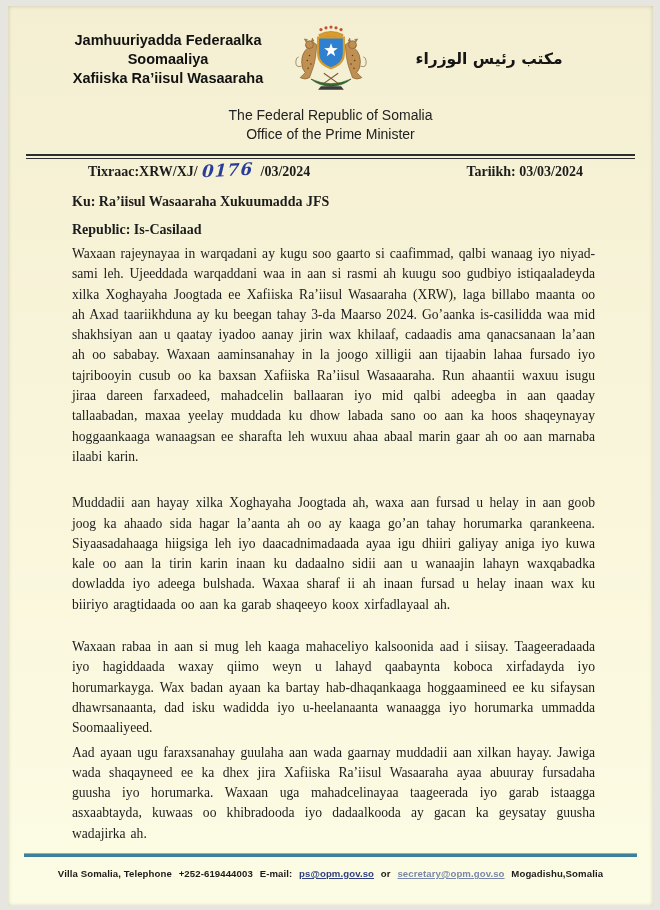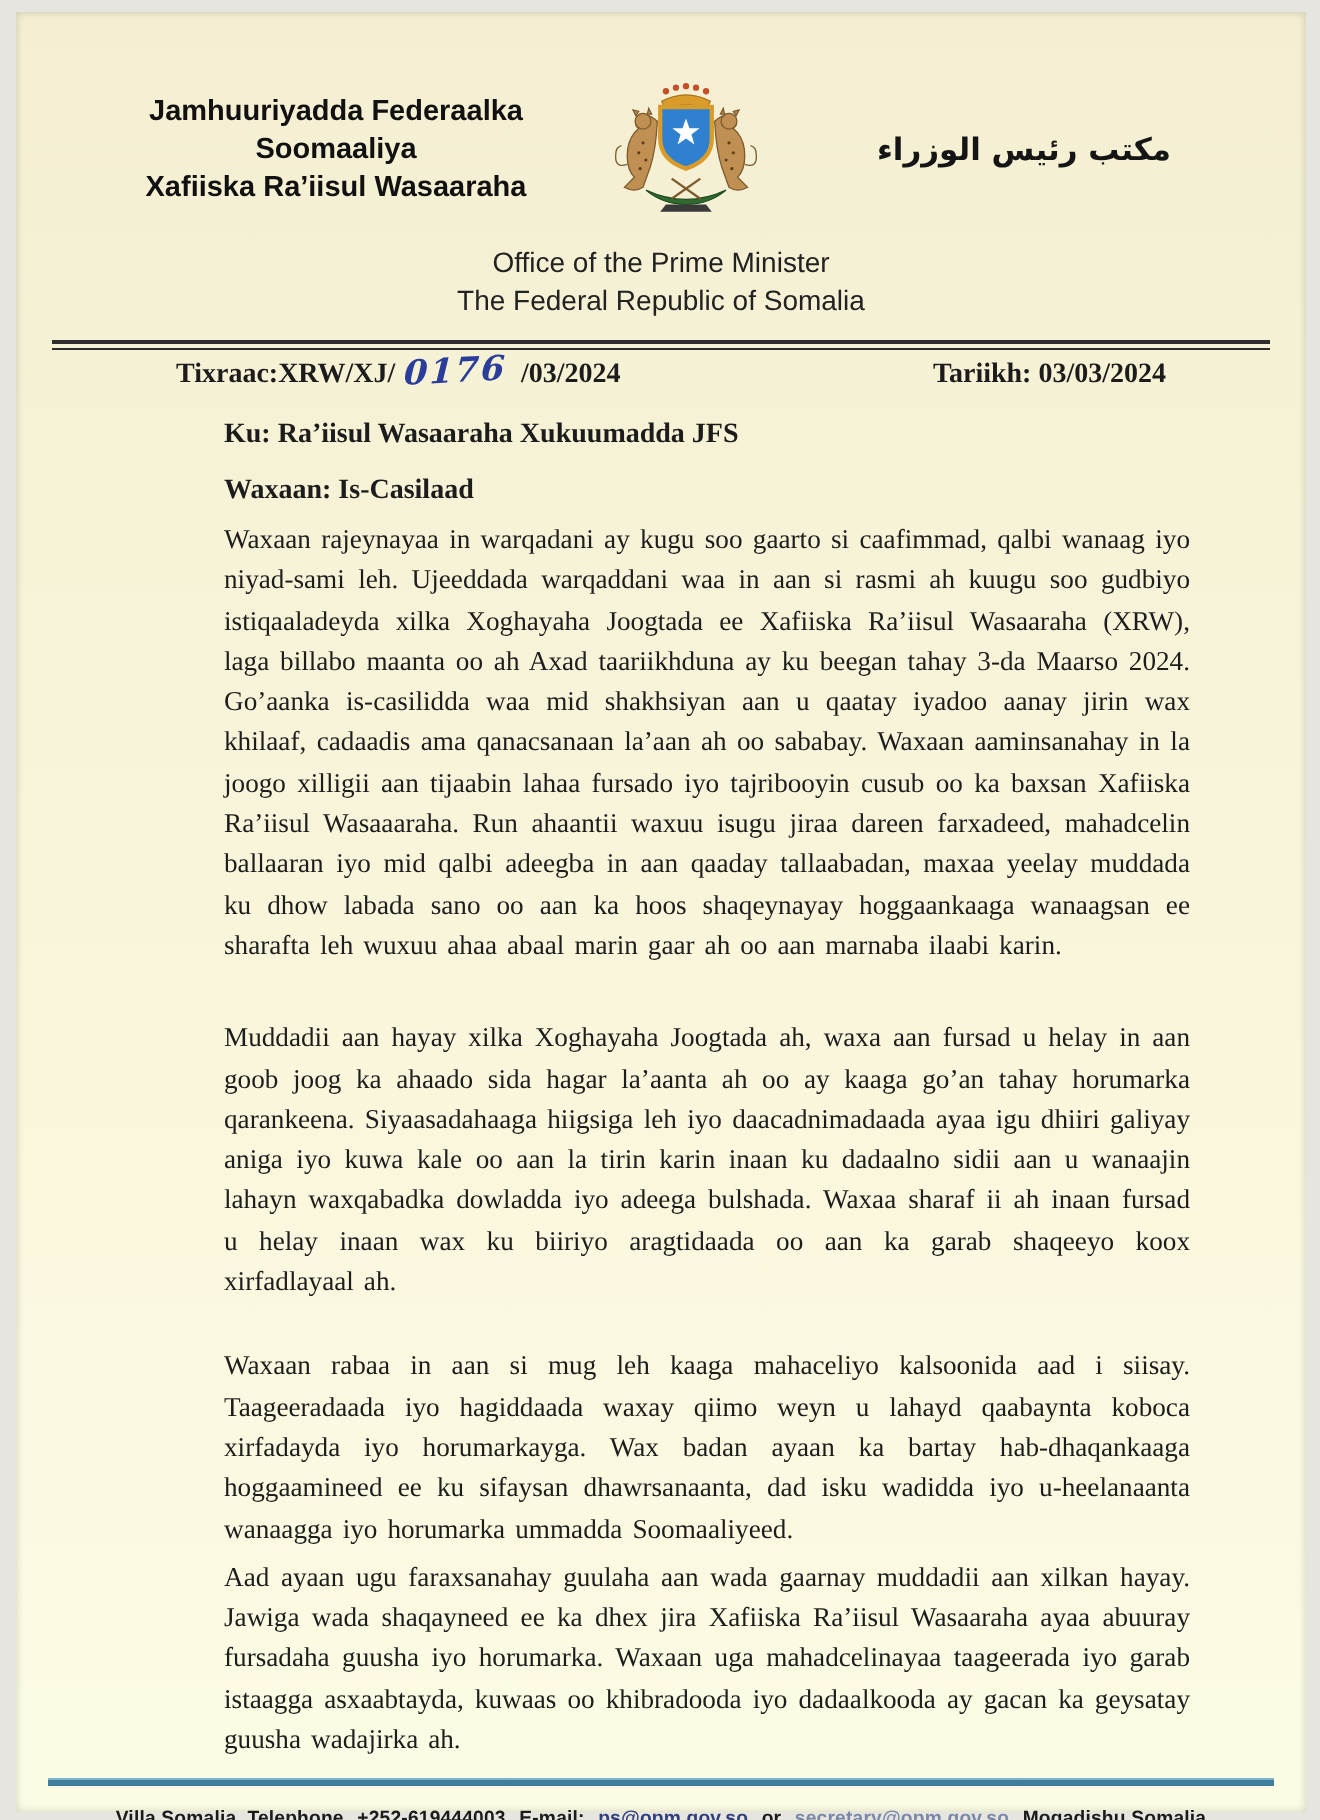--- a/index.html
+++ b/index.html
@@ -12,23 +12,22 @@
   }
   .paper{
     position:absolute;
     left:8px;top:6px;right:7px;bottom:4px;
     background:linear-gradient(180deg,#f4efd2 0%,#f8f4d9 40%,#fbf9e0 80%,#fcfce4 100%);
     box-shadow:0 0 4px rgba(0,0,0,.18) inset;
     color:#1c1c1c;
   }
   
   .header-row{
-    display:flex;align-items:center;justify-content:space-between;
+    display:flex;align-items:center;justify-content:flex-start;
     padding:16px 26px 0 40px;
-    margin-top:16px;
   }
   .somali-block{
     text-align:center;
     font-family:"Liberation Sans",sans-serif;
     font-weight:bold;font-size:14.5px;line-height:19px;color:#111;
     width:240px;
   }
   .arabic-block{
     text-align:center;direction:rtl;
     font-family:"DejaVu Sans",sans-serif;
@@ -56,21 +55,21 @@
   .handwritten{
     color:#2b3d9b;
     font-family:"DejaVu Serif",serif;
     font-style:italic;font-size:17px;font-weight:bold;
     display:inline-block;transform:rotate(-3deg) skewX(-6deg);
     letter-spacing:1px;line-height:10px;
     padding:0 4px;
   }
   
   .letter{
-    padding:0 58px 0 104px;
+    padding:0 58px 0 64px;
   }
   .to-line{font-weight:bold;font-size:14px;margin-top:14px;}
   .subject-line{font-weight:bold;font-size:14px;margin-top:12px;}
   .salutation{font-weight:bold;font-size:14px;margin-top:11px;}
   .letter p{
     margin:0;
     text-align:justify;
     font-size:13.6px;line-height:20.3px;
     word-spacing:1.6px;
     color:#1d1d1d;
@@ -150,40 +149,40 @@
         <path d="M50,70 l20,14 M70,70 l-20,14" stroke="#7d5a2e" stroke-width="1.6"></path>
       </svg>
     </div>
 
     <div class="arabic-block">
       <div>مكتب رئيس الوزراء</div>
     </div>
   </div>
 
   <div class="english-title">
+    <div>The Federal Republic of Somalia</div>
     <div>Office of the Prime Minister</div>
-    <div>The Federal Republic of Somalia</div>
   </div>
 
   <div class="double-rule"></div>
 
   <div class="ref-row">
     <div>
       <span>Tixraac:XRW/XJ/</span><span class="handwritten">0176</span>
       <span>/03/2024</span>
     </div>
     <div>
       <span>Tariikh:</span>
       <span>03/03/2024</span>
     </div>
   </div>
 
   <div class="letter">
     <div class="to-line">Ku: Ra’iisul Wasaaraha Xukuumadda JFS</div>
-    <div class="subject-line">Waxaan: Is-Casilaad</div>
+    <div class="subject-line">Republic: Is-Casilaad</div>
 
     <p class="p1">Waxaan rajeynayaa in warqadani ay kugu soo gaarto si caafimmad, qalbi wanaag iyo niyad-sami leh. Ujeeddada warqaddani waa in aan si rasmi ah kuugu soo gudbiyo istiqaaladeyda xilka Xoghayaha Joogtada ee Xafiiska Ra’iisul Wasaaraha (XRW), laga billabo maanta oo ah Axad taariikhduna ay ku beegan tahay 3-da Maarso 2024. Go’aanka is-casilidda waa mid shakhsiyan aan u qaatay iyadoo aanay jirin wax khilaaf, cadaadis ama qanacsanaan la’aan ah oo sababay. Waxaan aaminsanahay in la joogo xilligii aan tijaabin lahaa fursado iyo tajribooyin cusub oo ka baxsan Xafiiska Ra’iisul Wasaaaraha. Run ahaantii waxuu isugu jiraa dareen farxadeed, mahadcelin ballaaran iyo mid qalbi adeegba in aan qaaday tallaabadan, maxaa yeelay muddada ku dhow labada sano oo aan ka hoos shaqeynayay hoggaankaaga wanaagsan ee sharafta leh wuxuu ahaa abaal marin gaar ah oo aan marnaba ilaabi karin.</p>
     <p class="p2">Muddadii aan hayay xilka Xoghayaha Joogtada ah, waxa aan fursad u helay in aan goob joog ka ahaado sida hagar la’aanta ah oo ay kaaga go’an tahay horumarka qarankeena. Siyaasadahaaga hiigsiga leh iyo daacadnimadaada ayaa igu dhiiri galiyay aniga iyo kuwa kale oo aan la tirin karin inaan ku dadaalno sidii aan u wanaajin lahayn waxqabadka dowladda iyo adeega bulshada. Waxaa sharaf ii ah inaan fursad u helay inaan wax ku biiriyo aragtidaada oo aan ka garab shaqeeyo koox xirfadlayaal ah.</p>
     <p class="p3">Waxaan rabaa in aan si mug leh kaaga mahaceliyo kalsoonida aad i siisay. Taageeradaada iyo hagiddaada waxay qiimo weyn u lahayd qaabaynta koboca xirfadayda iyo horumarkayga. Wax badan ayaan ka bartay hab-dhaqankaaga hoggaamineed ee ku sifaysan dhawrsanaanta, dad isku wadidda iyo u-heelanaanta wanaagga iyo horumarka ummadda Soomaaliyeed.</p>
     <p class="p4">Aad ayaan ugu faraxsanahay guulaha aan wada gaarnay muddadii aan xilkan hayay. Jawiga wada shaqayneed ee ka dhex jira Xafiiska Ra’iisul Wasaaraha ayaa abuuray fursadaha guusha iyo horumarka. Waxaan uga mahadcelinayaa taageerada iyo garab istaagga asxaabtayda, kuwaas oo khibradooda iyo dadaalkooda ay gacan ka geysatay guusha wadajirka ah.</p>
   </div>
 
   <div class="footer-rule"></div>
   <div class="footer-line">
     <span>Villa Somalia, Telephone</span>

